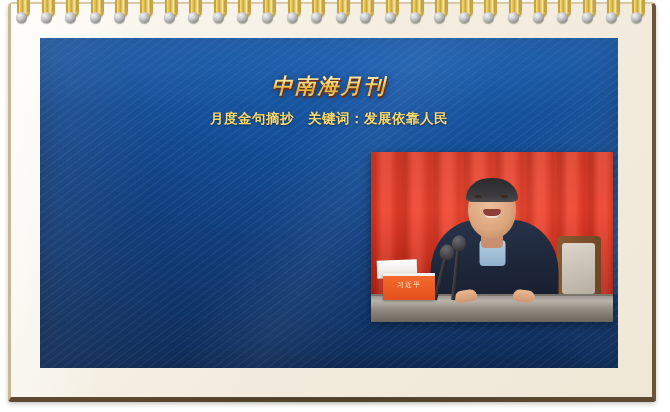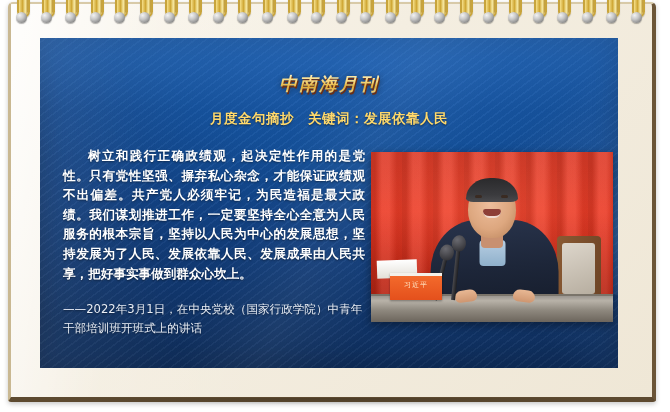--- a/index.html
+++ b/index.html
@@ -160,21 +160,21 @@
     position: absolute;
     left: 0;
     top: 34px;
     width: 100%;
     text-align: center;
     z-index: 3;
   }
   .masthead-title {
     display: inline-block;
     font-family: "DejaVu Serif", "Liberation Serif", serif;
-    font-size: 18px;
+    font-size: 21px;
     font-weight: bold;
     font-style: italic;
     letter-spacing: 2px;
     color: #f7d77a;
     background: linear-gradient(180deg, #fff6cf 0%, #f6d474 42%, #e0ab37 62%, #fbe9a8 100%);
     -webkit-background-clip: text;
     background-clip: text;
     -webkit-text-fill-color: transparent;
     text-shadow: 0 2px 0 rgba(90,35,15,0.0);
     filter: drop-shadow(1.5px 2px 0px #6d2f14) drop-shadow(0 0 3px rgba(0,0,0,0.35));
@@ -375,21 +375,20 @@
   
   .nameplate {
     position: absolute;
     left: 12px;
     bottom: 22px;
     width: 52px;
     height: 24px;
     background: linear-gradient(180deg, #f36a2c 0%, #e4501c 100%);
     border-top: 3px solid #f3f0ea;
     box-shadow: 0 1px 2px rgba(0,0,0,0.35);
-    margin-left: 7px;
   }
   .nameplate .np-text {
     position: absolute;
     left: 0; right: 0; top: 4px;
     text-align: center;
     font-family: "DejaVu Serif", "Liberation Serif", serif;
     font-size: 7px;
     color: #ffe9c9;
     letter-spacing: 1px;
   }
@@ -547,24 +546,20 @@
     <div class="beam-a"></div>
     <div class="beam-b"></div>
     <div class="beam-c"></div>
 
     <div class="masthead">
       <span class="masthead-title">中南海月刊</span>
     </div>
 
     <div class="subtitle">月度金句摘抄　关键词：发展依靠人民</div>
 
-    <div class="quote-block">
-      <p class="quote-text">树立和践行正确政绩观，起决定性作用的是党性。只有党性坚强、摒弃私心杂念，才能保证政绩观不出偏差。共产党人必须牢记，为民造福是最大政绩。我们谋划推进工作，一定要坚持全心全意为人民服务的根本宗旨，坚持以人民为中心的发展思想，坚持发展为了人民、发展依靠人民、发展成果由人民共享，把好事实事做到群众心坎上。</p>
-      <div class="quote-source">——2022年3月1日，在中央党校（国家行政学院）中青年干部培训班开班式上的讲话</div>
-    </div>
 
     <div class="photo-frame">
       <div class="photo"></div>
       <div class="curtain-shade"></div>
 
       <div class="chair"></div>
 
       <div class="person-collar-l"></div>
       <div class="person-collar-r"></div>
       <div class="person-body"></div>

